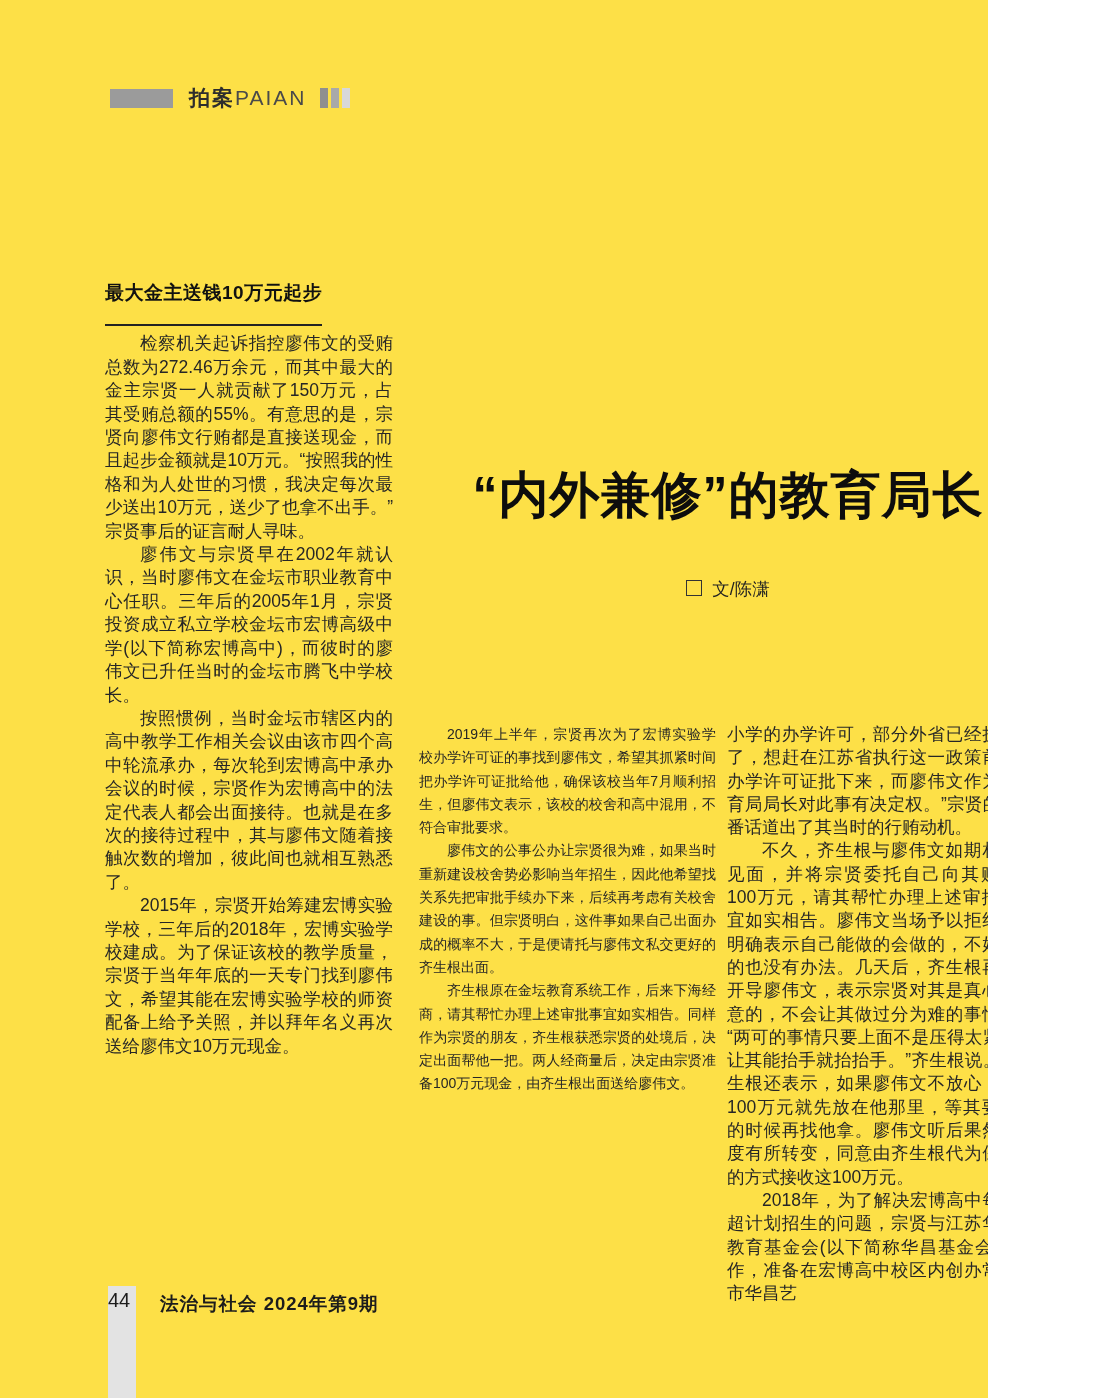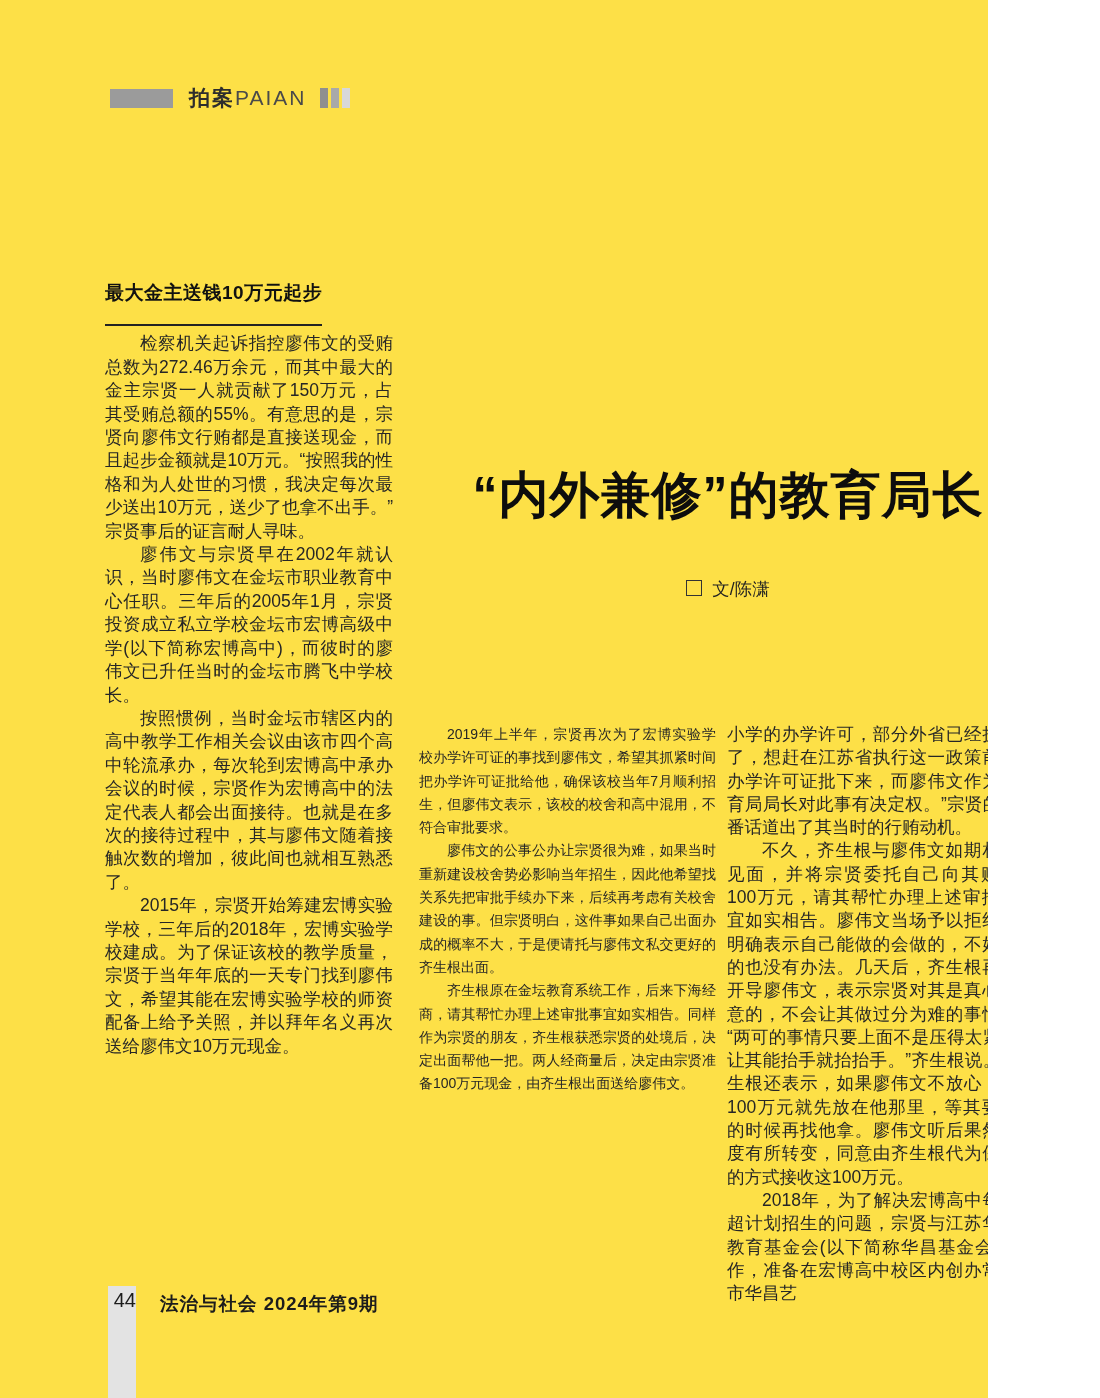--- a/index.html
+++ b/index.html
@@ -37,21 +37,21 @@
   .byline{position:absolute;left:420px;top:577px;width:616px;text-align:center;
           font-size:17.5px;color:#222;}
   .byline .sq{display:inline-block;width:14px;height:14px;border:1.5px solid #333;
               vertical-align:-1px;margin-right:10px;}
 
   .mid-col{left:413px;top:723px;width:297px;font-size:14px;line-height:23.3px;margin-left:6px;}
   .right-col{left:727px;top:723px;width:291px;font-size:17.5px;line-height:23.3px;}
 
   
   .footer-strip{position:absolute;left:108px;top:1286px;width:28px;height:112px;background:#e3e3e3;}
-  .footer-pagenum{position:absolute;left:108px;top:1289px;width:28px;text-align:right;
+  .footer-pagenum{position:absolute;left:108px;top:1289px;width:28px;text-align:left;
                   font-size:20px;color:#1c1c1c;}
   .footer-journal{position:absolute;left:160px;top:1291px;font-size:18.5px;font-weight:bold;
                   color:#1c1c1c;letter-spacing:1px;}
 </style>
 </head>
 <body>
 
 <div class="page">
 
   <div class="header">

